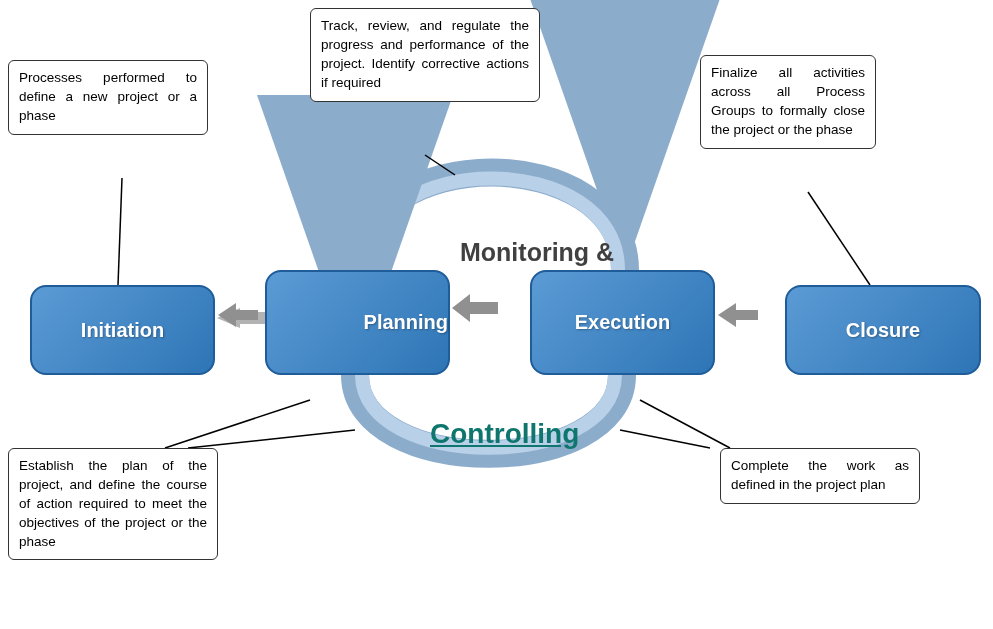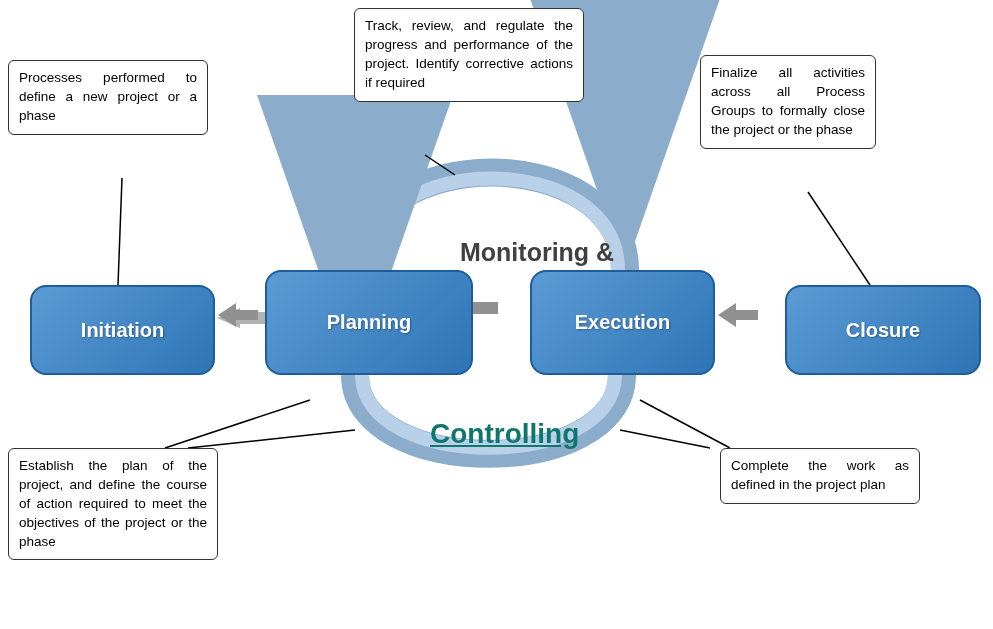--- a/index.html
+++ b/index.html
@@ -39,22 +39,23 @@
       top: 285px;
       width: 185px;
       height: 90px;
     }
 
     .box-planning {
       background: linear-gradient(135deg, #5b9bd5, #2e75b6);
       border: 2px solid #1f5c9a;
       left: 265px;
       top: 270px;
-      width: 208px;
+      width: 185px;
       height: 105px;
+      justify-content: flex-end;
     }
 
     .box-execution {
       background: linear-gradient(135deg, #5b9bd5, #2e75b6);
       border: 2px solid #1f5c9a;
       left: 530px;
       top: 270px;
       width: 185px;
       height: 105px;
     }
@@ -103,21 +104,20 @@
     .callout-initiation-top {
       left: 8px;
       top: 60px;
       width: 200px;
     }
 
     .callout-monitoring {
       left: 310px;
       top: 8px;
       width: 230px;
-      margin-left: 44px;
     }
 
     .callout-closure-top {
       left: 700px;
       top: 55px;
       width: 176px;
     }
 
     .callout-planning-bottom {
       left: 8px;

